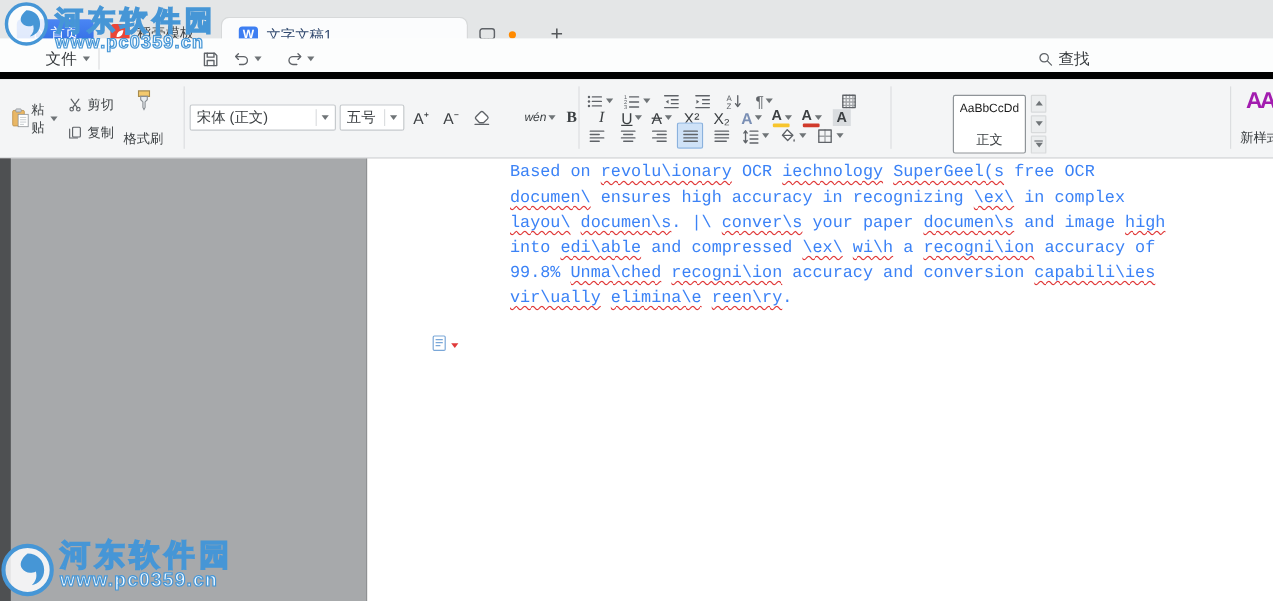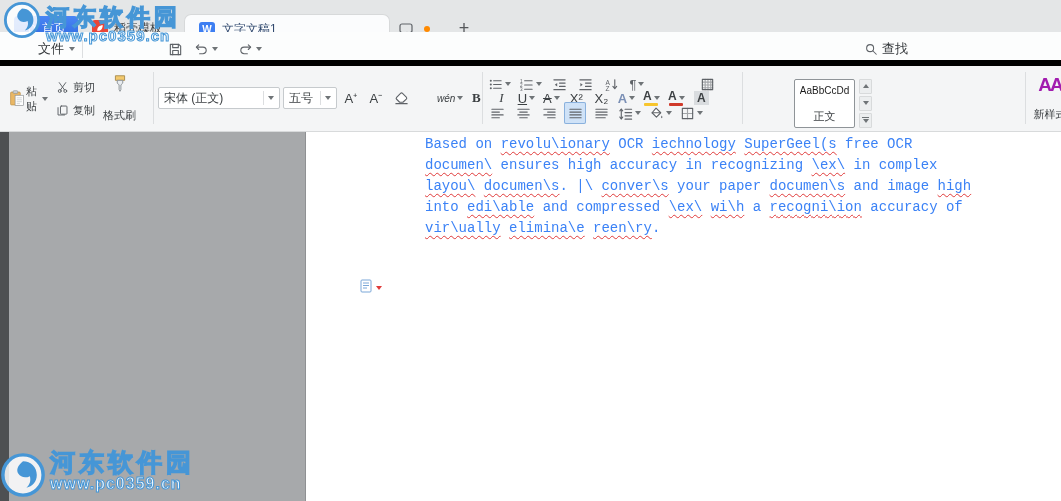--- a/index.html
+++ b/index.html
@@ -442,20 +442,21 @@
   </div>
 
   <div class="docarea">
     <div class="leftstrip"></div>
     <div class="page">
       <div class="doc-text">
           <div class="doc-line"><span class="">Based on </span><span class="misspell">revolu\ionary</span><span class=""> OCR </span><span class="misspell">iechnology</span><span class=""> </span><span class="misspell">SuperGeel(s</span><span class=""> free OCR</span></div>
           <div class="doc-line"><span class="misspell">documen\</span><span class=""> ensures high accuracy in recognizing </span><span class="misspell">\ex\</span><span class=""> in complex</span></div>
           <div class="doc-line"><span class="misspell">layou\</span><span class=""> </span><span class="misspell">documen\s</span><span class="">. |\ </span><span class="misspell">conver\s</span><span class=""> your paper </span><span class="misspell">documen\s</span><span class=""> and image </span><span class="misspell">high</span></div>
           <div class="doc-line"><span class="">into </span><span class="misspell">edi\able</span><span class=""> and compressed </span><span class="misspell">\ex\</span><span class=""> </span><span class="misspell">wi\h</span><span class=""> a </span><span class="misspell">recogni\ion</span><span class=""> accuracy of</span></div>
+          <div class="doc-line"><span class="">99.8% </span><span class="misspell">Unma\ched</span><span class=""> </span><span class="misspell">recogni\ion</span><span class=""> accuracy and conversion </span><span class="misspell">capabili\ies</span></div>
           <div class="doc-line"><span class="misspell">vir\ually</span><span class=""> </span><span class="misspell">elimina\e</span><span class=""> </span><span class="misspell">reen\ry</span><span class="">.</span></div>
         </div>
       <div class="paste-float">
         <svg width="16" height="16" viewBox="0 0 16 16">
           <rect x="3" y="2" width="10" height="12" rx="1" fill="#fff" stroke="#7aa7d8"></rect>
           <path d="M5 5h6M5 7.5h6M5 10h4" stroke="#7aa7d8" stroke-width="1"></path>
         </svg>
         <span class="red-crt"></span>
       </div>
     </div>

